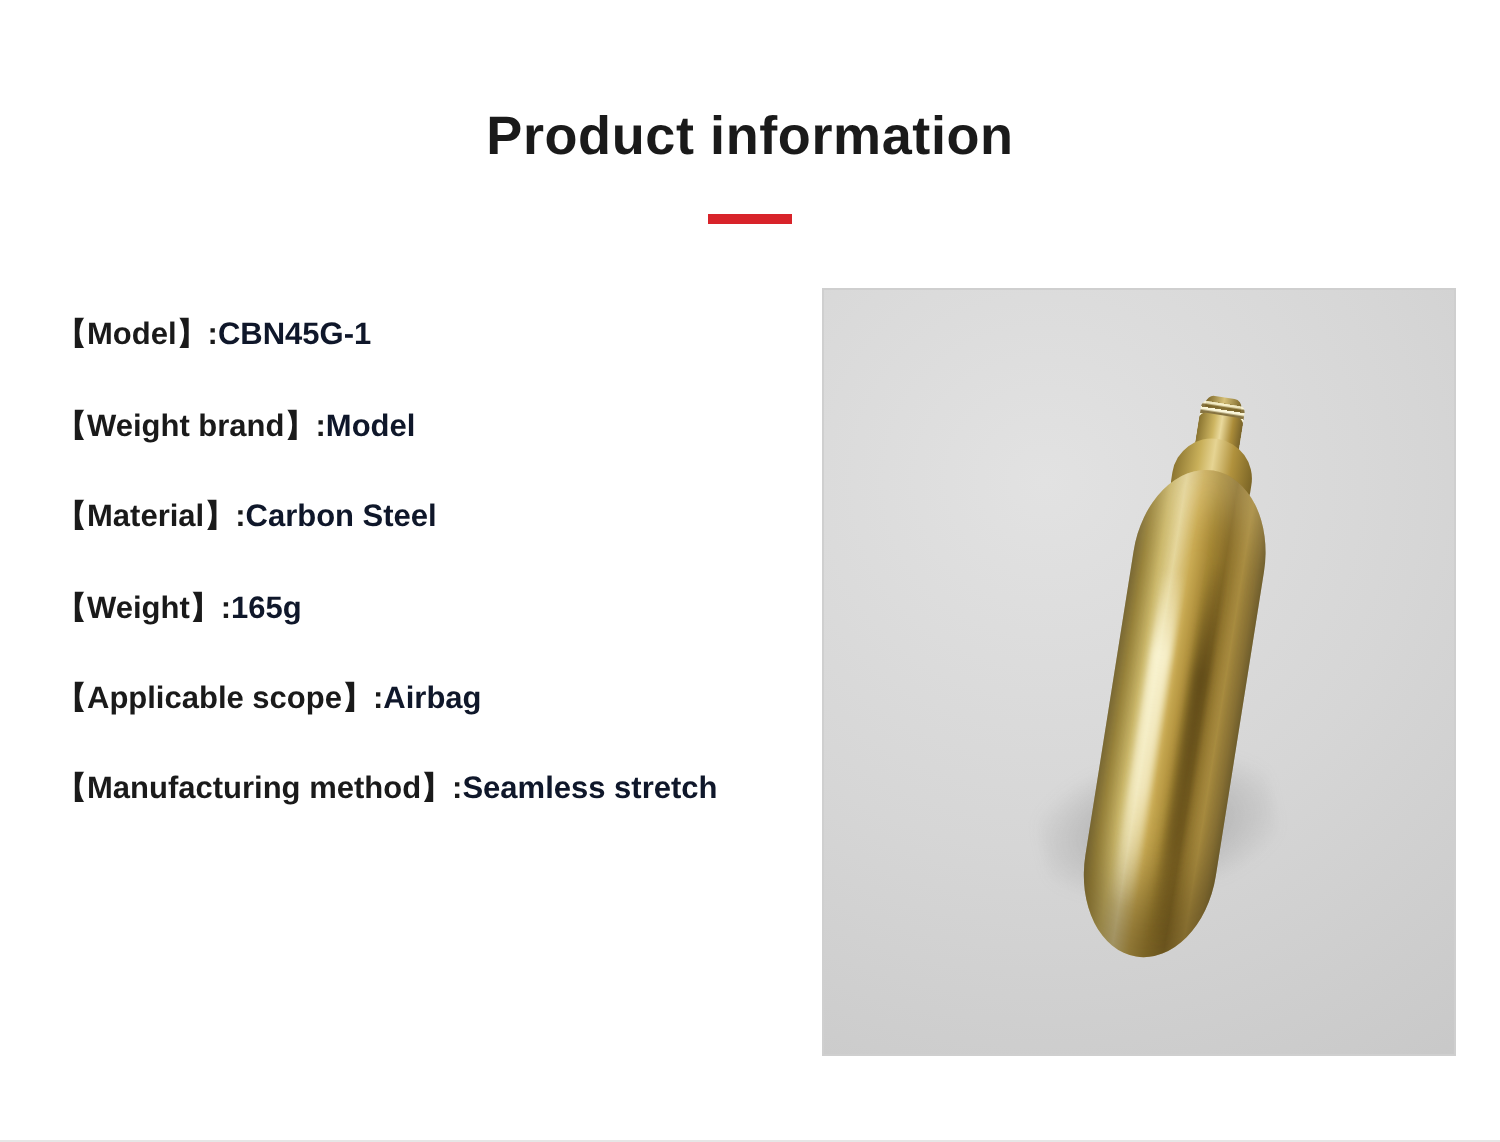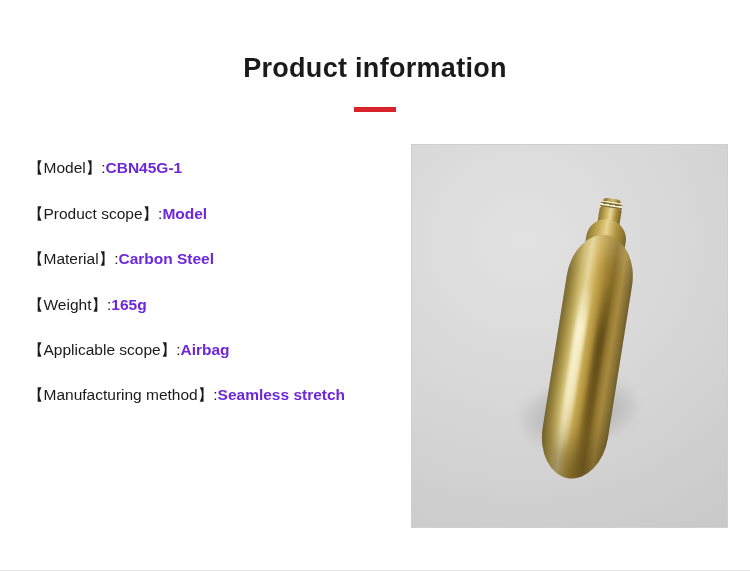--- a/index.html
+++ b/index.html
@@ -52,26 +52,26 @@
     font-size: 15.5px;
     color: #222;
     margin-bottom: 26px;
     white-space: nowrap;
     line-height: 1.25;
   }
   .spec-row:last-child {
     margin-bottom: 0;
   }
   .spec-key {
-    font-weight: normal;
+    font-weight: bold;
     color: #1a1a1a;
   }
   .spec-val {
     font-weight: bold;
-    color: #6d28d9;
+    color: #0f172a;
   }
   .image-panel {
     position: absolute;
     left: 411px;
     top: 0px;
     width: 317px;
     height: 384px;
     background: #d2d2d2;
     border: 1px solid #cfcfcf;
     box-sizing: border-box;
@@ -193,21 +193,21 @@
   <div class="content">
 
     <div class="spec-list">
 
       <div class="spec-row">
         <span class="spec-key">【Model】:</span><span class="spec-val">CBN45G-1</span>
       </div>
 
 
       <div class="spec-row">
-        <span class="spec-key">【Product scope】:</span><span class="spec-val">Model</span>
+        <span class="spec-key">【Weight brand】:</span><span class="spec-val">Model</span>
       </div>
 
       <div class="spec-row">
         <span class="spec-key">【Material】:</span><span class="spec-val">Carbon Steel</span>
       </div>
 
       <div class="spec-row">
         <span class="spec-key">【Weight】:</span><span class="spec-val">165g</span>
       </div>
 

